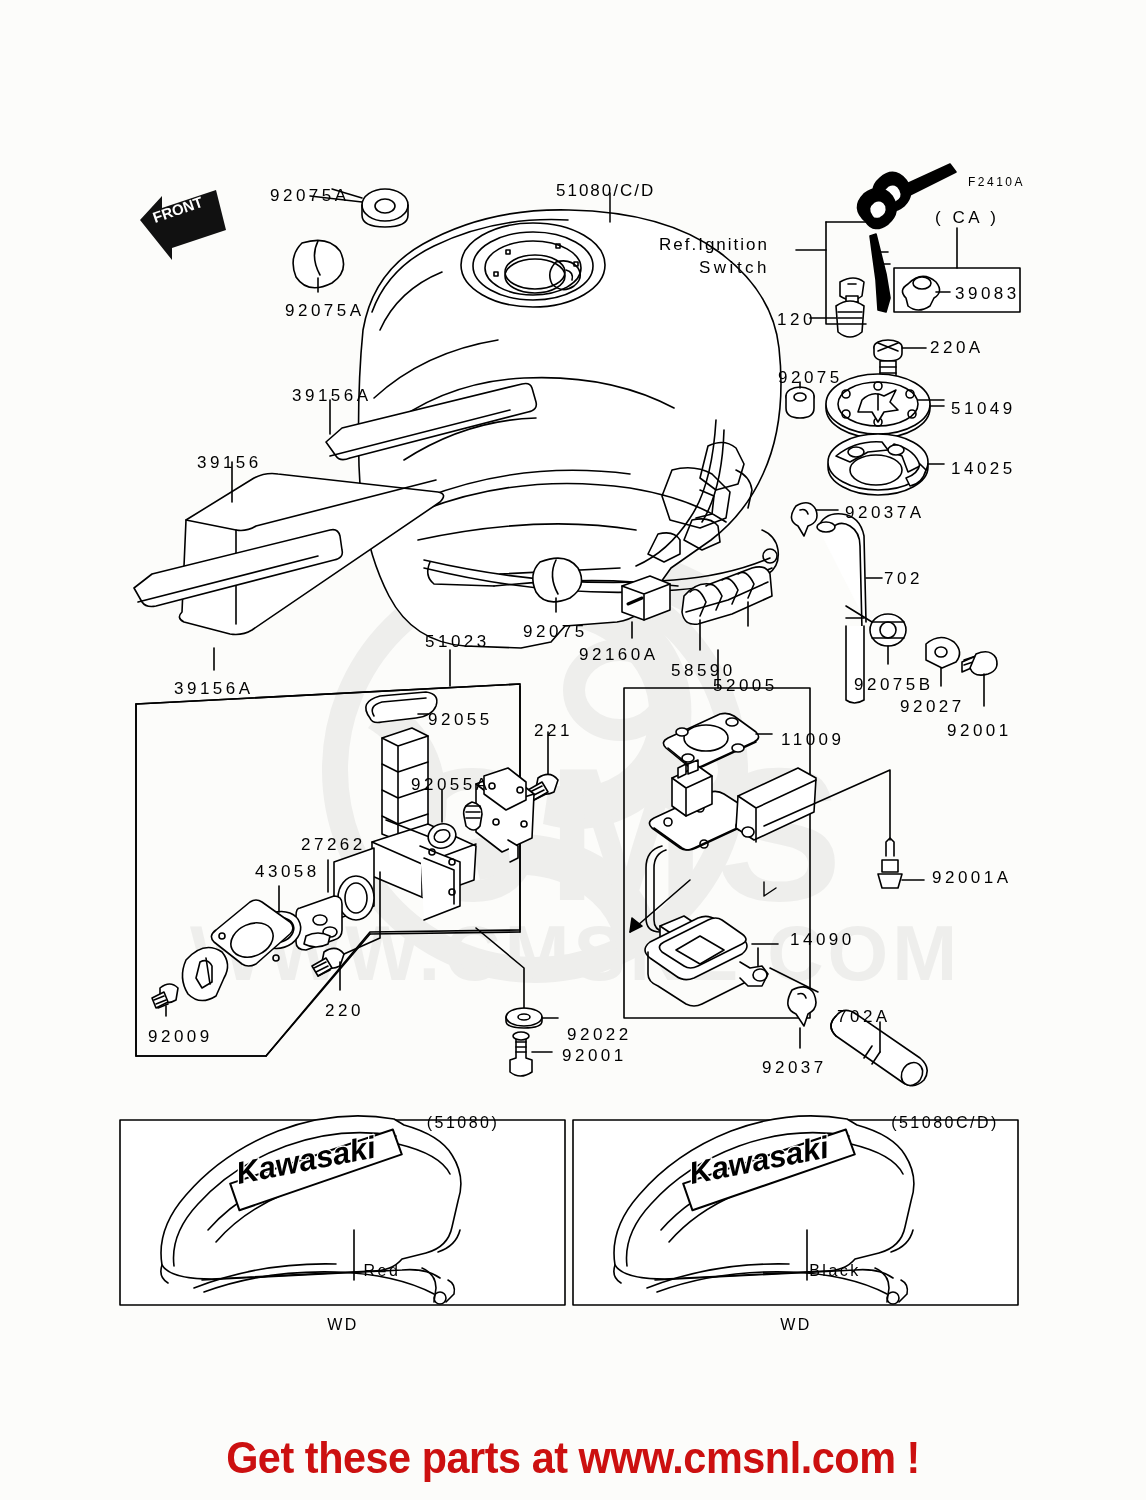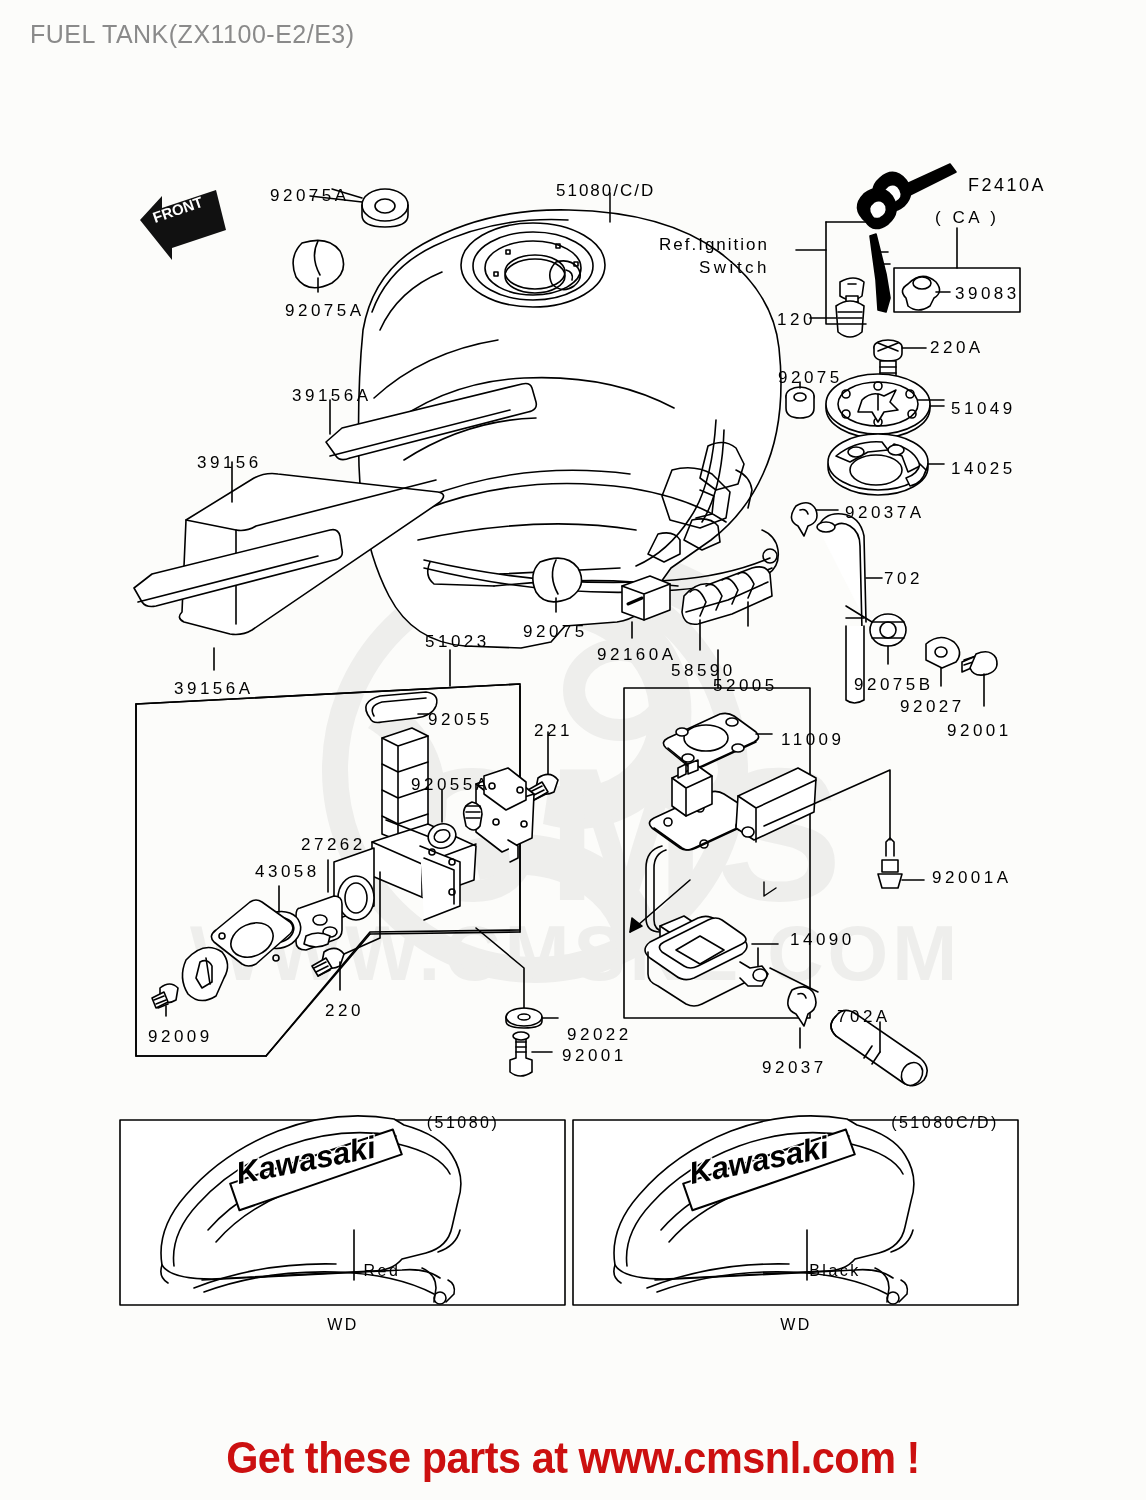--- a/index.html
+++ b/index.html
@@ -36,32 +36,31 @@
   svg.canvas{position:absolute;left:0;top:0;width:1146px;height:1500px;}
 
   
   .lbl{
     position:absolute;
     font-family:"Liberation Sans", sans-serif;
     font-size:17px;color:#000;
     letter-spacing:3.5px;
     white-space:nowrap;
   }
-  .lbl.sm{font-size:18px;letter-spacing:2.5px;}
+  .lbl.sm{font-size:12px;letter-spacing:2.5px;}
   .lbl.mix{letter-spacing:2px;}
 
   
   .frontbadge{position:absolute;left:138px;top:188px;width:90px;height:78px;}
 </style>
 </head>
 <body>
 
 <div id="page">
 
-  <div class="title">FUEL TANK(ZX1100-E2/E3)</div>
 
   <svg class="canvas" viewBox="0 0 1146 1500">
     <defs>
       <g id="wm-letter"></g>
       <clipPath id="clipAll">
           <rect x="0" y="0" width="1146" height="1500"></rect>
         </clipPath>
     </defs>
 
     <g fill="#eeeeec" stroke="none">
@@ -584,21 +583,21 @@
       <div class="lbl" style="left: 778px; top: 368px;">92075</div>
       <div class="lbl" style="left: 292px; top: 386px;">39156A</div>
       <div class="lbl" style="left: 951px; top: 399px;">51049</div>
       <div class="lbl" style="left: 197px; top: 453px;">39156</div>
       <div class="lbl" style="left: 951px; top: 459px;">14025</div>
       <div class="lbl" style="left: 845px; top: 503px;">92037A</div>
       <div class="lbl" style="left: 884px; top: 569px;">702</div>
       <div class="lbl" style="left: 523px; top: 622px;">92075</div>
       <div class="lbl" style="left: 425px; top: 632px;">51023</div>
       <div class="lbl" style="left: 713px; top: 636px; margin-top: 40px;">52005</div>
-      <div class="lbl" style="left: 597px; top: 645px;">92160A</div>
+      <div class="lbl" style="left: 579px; top: 645px;">92160A</div>
       <div class="lbl" style="left: 671px; top: 661px;">58590</div>
       <div class="lbl" style="left: 174px; top: 679px;">39156A</div>
       <div class="lbl" style="left: 854px; top: 675px;">92075B</div>
       <div class="lbl" style="left: 900px; top: 697px;">92027</div>
       <div class="lbl" style="left: 428px; top: 710px;">92055</div>
       <div class="lbl" style="left: 534px; top: 721px;">221</div>
       <div class="lbl" style="left: 947px; top: 721px;">92001</div>
       <div class="lbl" style="left: 781px; top: 730px;">11009</div>
       <div class="lbl" style="left: 411px; top: 775px;">92055A</div>
       <div class="lbl" style="left: 301px; top: 835px;">27262</div>

